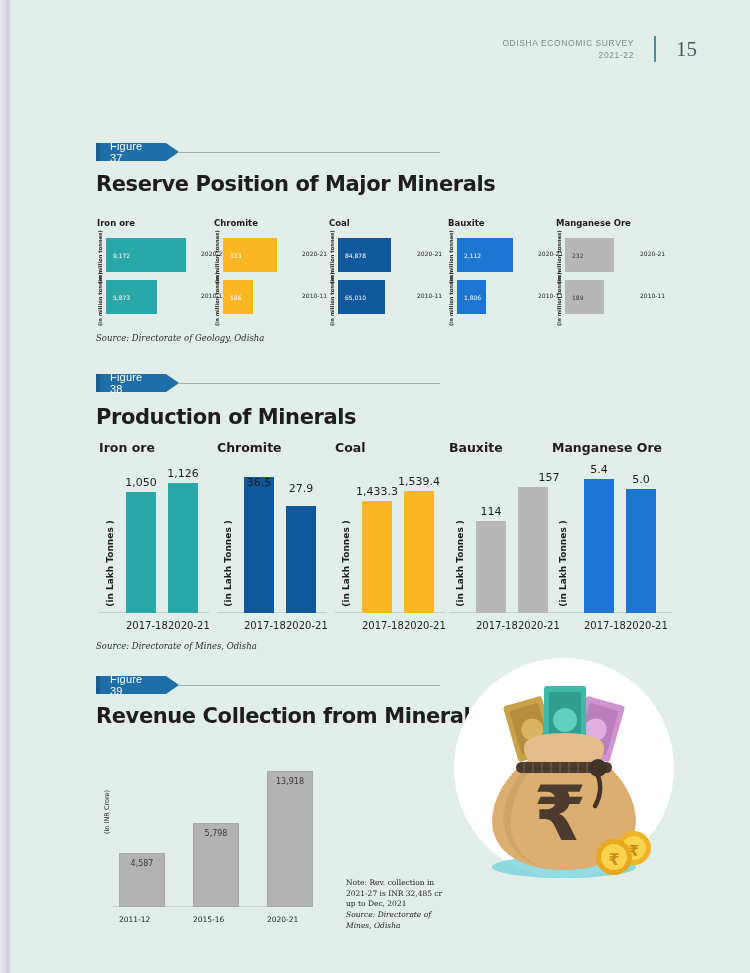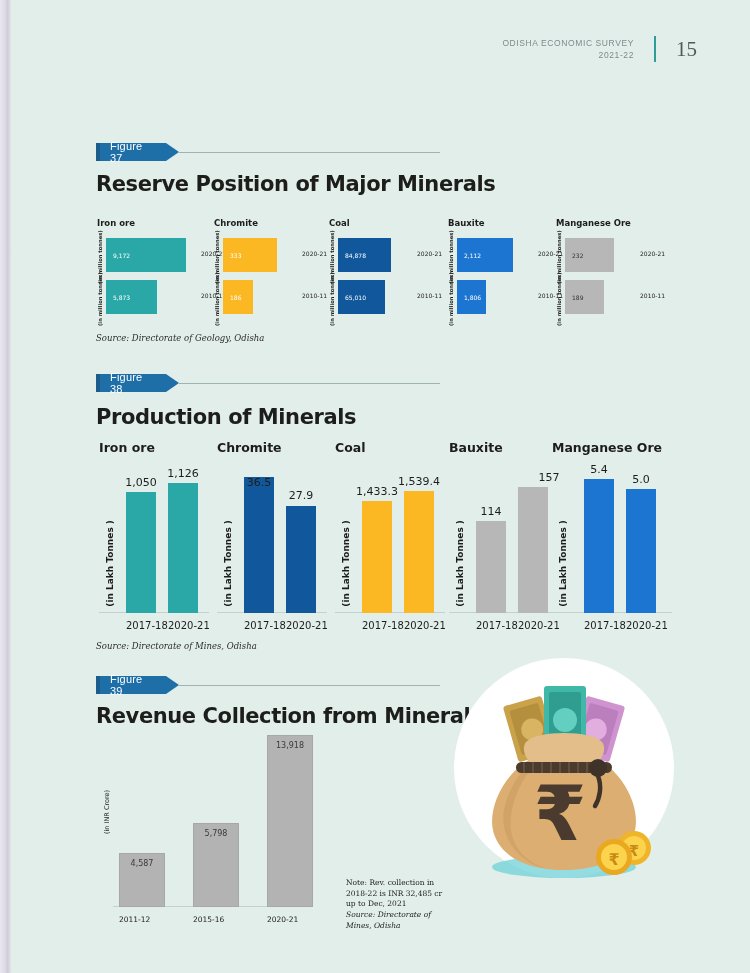--- a/index.html
+++ b/index.html
@@ -370,21 +370,21 @@
       <div class="vgroup-title" style="text-align:left; left:6px;">Chromite</div>
       <div class="vplot">
         <div class="vaxis-label">(in Lakh Tonnes )</div>
         <div class="vbaseline" style="bottom:0;"></div>
         <div class="vbars">
           <div class="vbar-wrap">
             <span class="vbar-val" style="bottom:124px;">36.5</span>
             <div class="vbar" style="height:136px; background:#11579b;"></div>
           </div>
           <div class="vbar-wrap">
-            <span class="vbar-val" style="bottom:111px;">27.9</span>
+            <span class="vbar-val" style="bottom:118px;">27.9</span>
             <div class="vbar" style="height:107px; background:#11579b;"></div>
           </div>
         </div>
       </div>
       <div class="vyears" style="top:180px;">
         <div class="vyear">2017-18</div>
         <div class="vyear">2020-21</div>
       </div>
     </div>
 
@@ -473,35 +473,35 @@
           <div class="rev-bar" style="height:54px;">
             <span class="rev-val">4,587</span>
           </div>
         </div>
         <div class="rev-bar-wrap">
           <div class="rev-bar" style="height:84px;">
             <span class="rev-val">5,798</span>
           </div>
         </div>
         <div class="rev-bar-wrap">
-          <div class="rev-bar" style="height:172px;">
+          <div class="rev-bar" style="height:136px;">
             <span class="rev-val">13,918</span>
           </div>
         </div>
       </div>
       <div class="rev-years">
         <div class="rev-year">2011-12</div>
         <div class="rev-year">2015-16</div>
         <div class="rev-year">2020-21</div>
       </div>
     </div>
 
     <div class="rev-note">
       <div>Note: Rev. collection in</div>
-      <div>2018-22 is INR 32,485 cr</div>
+      <div>2021-27 is INR 32,485 cr</div>
       <div>up to Dec, 2021</div>
       <div class="ital"><span>Source: </span><span>Directorate of</span></div>
       <div class="ital">Mines, Odisha</div>
     </div>
 
     <div class="illus">
       <svg viewBox="0 0 232 232" width="232" height="232">
         <circle cx="116" cy="110" r="110" fill="#ffffff"></circle>
         <ellipse cx="116" cy="209" rx="72" ry="11" fill="#6fd2d8" opacity="0.75"></ellipse>
 

